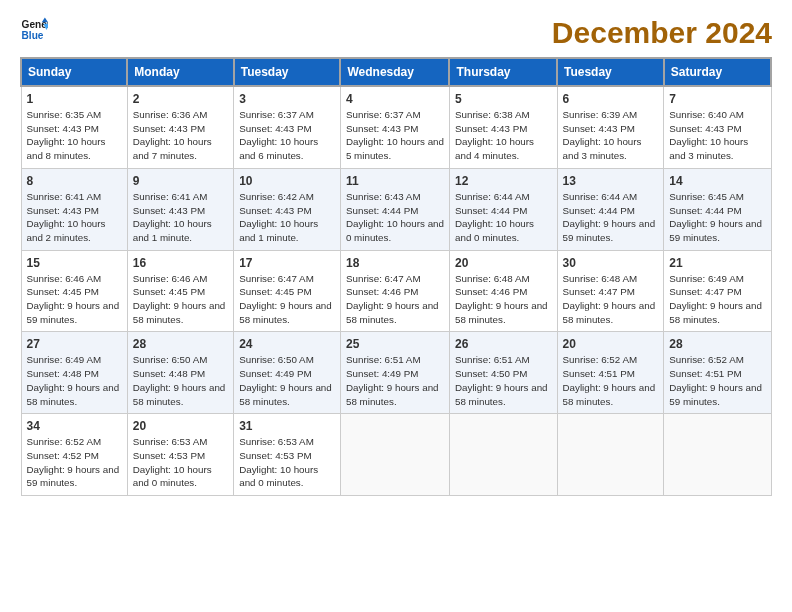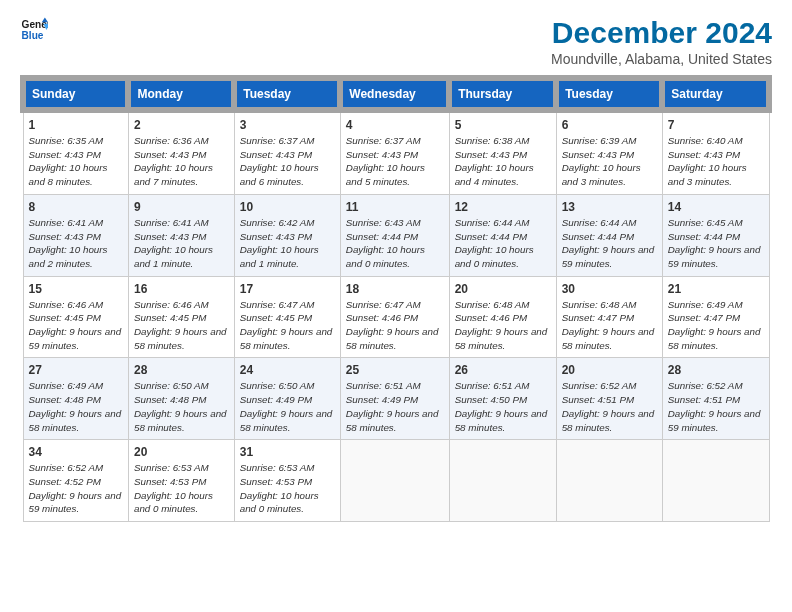--- a/index.html
+++ b/index.html
@@ -29,41 +29,41 @@
     .logo-icon {
       width: 28px;
       height: 28px;
     }
     .title-block {
       text-align: right;
     }
     .main-title {
       font-size: 30px;
       font-weight: bold;
-      color: #0369a1;
+      color: #a16207;
       line-height: 1.1;
     }
     .subtitle {
       font-size: 14px;
       color: #555;
       margin-top: 2px;
     }
     .calendar-table {
       width: 100%;
       border-collapse: collapse;
       font-size: 10.5px;
     }
     .calendar-table thead tr th {
       background: #1565c0;
       color: #fff;
       font-size: 12px;
       font-weight: bold;
       padding: 6px 6px;
       text-align: left;
-      border: 6px solid #a3a3a3;
+      border: 2px solid #a3a3a3;
     }
     .calendar-table tbody tr td {
       border: 1px solid #ccc;
       vertical-align: top;
       padding: 5px 5px;
       min-height: 80px;
       height: 80px;
       background: #fff;
       color: #333;
       width: 113px;
@@ -74,42 +74,40 @@
     .day-num {
       font-size: 12px;
       font-weight: bold;
       display: block;
       margin-bottom: 2px;
     }
     .cell-text {
       font-size: 9.8px;
       line-height: 1.4;
       color: #333;
-      font-style: italic;
     }
     .empty-cell {
       background: #f9f9f9 !important;
     }
   </style>
 </head>
 <body>
 
 <div class="page">
   <div class="header">
     <div class="logo">
       <svg class="logo-icon" viewBox="0 0 36 36" xmlns="http://www.w3.org/2000/svg">
         <text x="2" y="16" font-size="13" font-weight="bold" fill="#1a1a1a">General</text>
         <text x="2" y="30" font-size="13" font-weight="bold" fill="#1565c0">Blue</text>
         <polygon points="28,8 36,8 32,2" fill="#1565c0"></polygon>
         <polygon points="30,10 38,10 34,18" fill="#42a5f5"></polygon>
       </svg>
     </div>
     <div class="title-block">
       <div class="main-title">December 2024</div>
-      <div class="subtitle">Moundville, Alabama, United States</div>
     </div>
   </div>
 
   <table class="calendar-table">
     <thead>
       <tr id="col-headers">
           <th>Sunday</th>
           <th>Monday</th>
           <th>Tuesday</th>
           <th>Wednesday</th>

